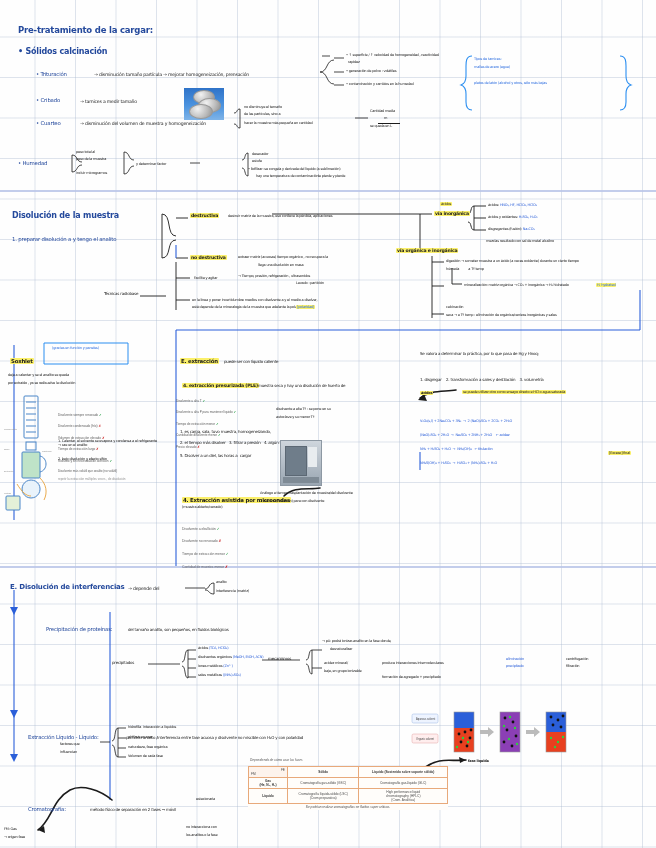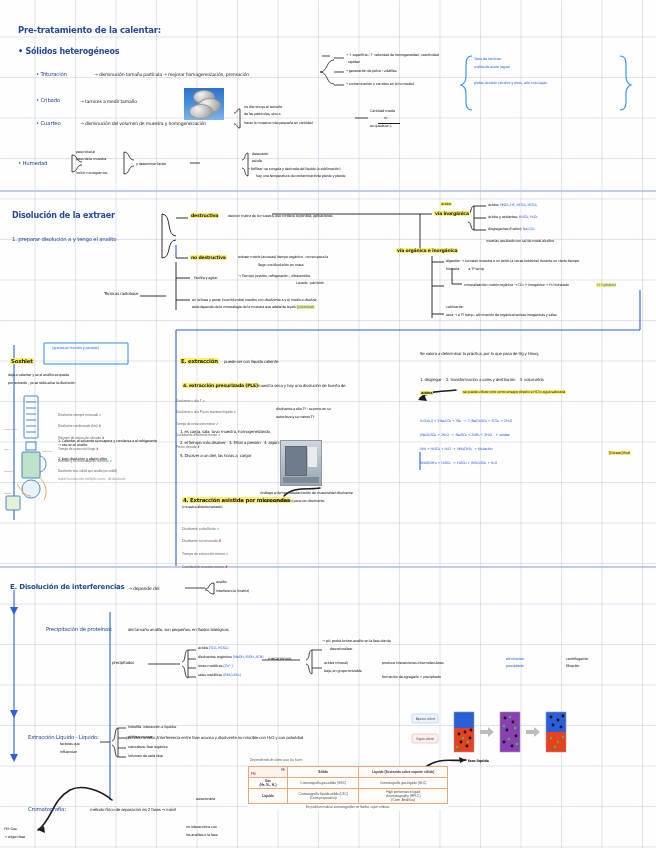--- a/index.html
+++ b/index.html
@@ -193,22 +193,22 @@
       <polygon points="418,400 424,394 427,401"></polygon>
     </g>
 
     <g fill="#2b5fd9">
       <polygon points="14,615 10,607 18,607"></polygon>
       <polygon points="14,718 10,710 18,710"></polygon>
       <polygon points="14,762 10,754 18,754"></polygon>
     </g>
   </svg>
 
-  <div class="hw title dkblue" style="left:18px;top:26px;">Pre-tratamiento de la calentar:</div>
-  <div class="hw h1 dkblue" style="left:18px;top:48px;">•&nbsp;<span>Sólidos heterogéneos</span></div>
+  <div class="hw title dkblue" style="left:18px;top:26px;">Pre-tratamiento de la cargar:</div>
+  <div class="hw h1 dkblue" style="left:18px;top:48px;">•&nbsp;<span>Sólidos calcinación</span></div>
 
   <div class="hw t6 dkblue" style="left:36px;top:71px;">•&nbsp;<span>Trituración</span></div>
   <div class="hw t5" style="left:94px;top:72px;"><span>→</span> <span>disminución tamaño partícula → mejorar homogeneización, prensación</span></div>
 
   <div class="hw t6 dkblue" style="left:36px;top:97px;">•&nbsp;<span>Cribado</span></div>
   <div class="hw t5" style="left:80px;top:99px;"><span>→</span> <span>tamices a medir tamaño</span></div>
 
   <div class="hw t6 dkblue" style="left:36px;top:120px;">•&nbsp;<span>Cuarteo</span></div>
   <div class="hw t5" style="left:80px;top:121px;"><span>→</span> <span>disminución del volumen de muestra y homogeneización</span></div>
 
@@ -240,21 +240,21 @@
   <div class="hw t4" style="left:76px;top:151px;"><span>peso total al</span></div>
   <div class="hw t4" style="left:76px;top:158px;"><span>peso de la muestra</span></div>
   <div class="hw t4" style="left:76px;top:172px;"><span>incluir microgramos</span></div>
   <div class="hw t4" style="left:136px;top:163px;"><span>y determinar factor</span></div>
   <div class="hw t4" style="left:252px;top:153px;"><span>desecador</span></div>
   <div class="hw t4" style="left:252px;top:160px;"><span>estufa</span></div>
   <div class="hw t4" style="left:248px;top:168px;">• <span>liofilizar: se congela y derivada del líquido (a sublimación)</span></div>
   <div class="hw t4" style="left:256px;top:175px;"><span>hay una temperatura de contaminación</span></div>
   <div class="hw t4" style="left:318px;top:175px;"><span>la pierde y pierde</span></div>
 
-  <div class="hw h1 dkblue" style="left:12px;top:212px;">Disolución de la extraer</div>
+  <div class="hw h1 dkblue" style="left:12px;top:212px;">Disolución de la muestra</div>
   <div class="hw t6 dkblue" style="left:12px;top:236px;">1. preparar disolución a y tengo el analito</div>
 
   <div class="hw t5" style="left:190px;top:213px;"><span class="hl bold">destructiva</span></div>
   <div class="hw t4" style="left:228px;top:215px;">destruir matriz de la muestra, eso conlleva la pérdida, aplicaciones</div>
 
   <div class="hw t5" style="left:190px;top:255px;"><span class="hl bold">no destructiva</span></div>
   <div class="hw t4" style="left:238px;top:256px;">extraer matriz (acuosas) tiempo orgánico , no recupera la</div>
   <div class="hw t4" style="left:258px;top:264px;">llega una disolución en masa</div>
 
   <div class="hw t4" style="left:194px;top:277px;">Facilita y agitar</div>

